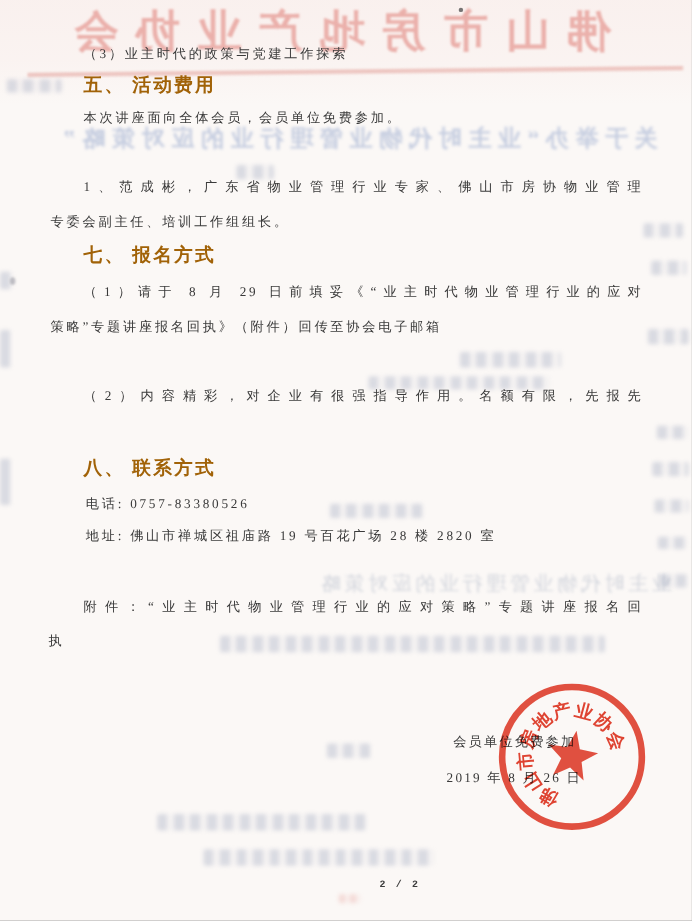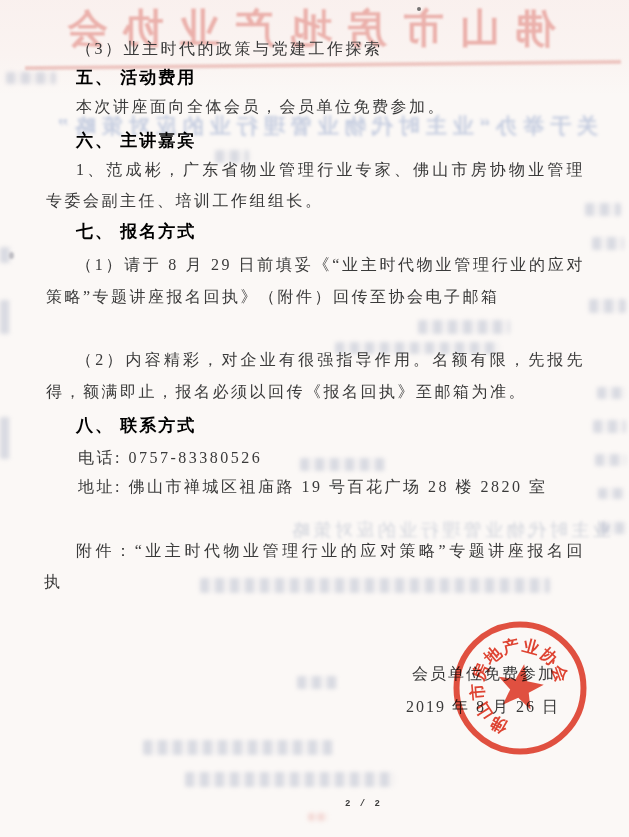--- a/index.html
+++ b/index.html
@@ -7,24 +7,24 @@
     position:relative;width:629px;height:837px;margin:0 auto;
     background:#fbf8f6;overflow:hidden;
     font-family:"Liberation Serif","DejaVu Serif",serif;
   }
   .page::before{
     content:"";position:absolute;inset:0;pointer-events:none;
     background:linear-gradient(180deg, rgba(246,221,218,.28) 0px, rgba(246,221,218,.18) 55px, rgba(246,221,218,0) 95px);
   }
   
   .line{
-    position:absolute;font-size:16px;letter-spacing:2.5px;color:#3a3a3a;
+    position:absolute;font-size:12px;letter-spacing:2.5px;color:#3a3a3a;
     white-space:nowrap;line-height:22px;
   }
-  .h{font-weight:700;color:#000000;font-size:17px;letter-spacing:2px;}
+  .h{font-weight:700;color:#a16207;font-size:17px;letter-spacing:2px;}
   .just{white-space:normal;width:509px;text-align:justify;text-align-last:justify;}
   .mono{font-family:"Liberation Mono","DejaVu Sans Mono",monospace;font-size:15px;letter-spacing:4px;}
   .pagenum{
     position:absolute;left:305px;top:799px;font-size:9px;letter-spacing:2px;
     font-weight:700;color:#3c3c3c;font-family:"Liberation Mono","DejaVu Sans Mono",monospace;margin-left:40px;
   }
   
   .mirror{transform:scaleX(-1);}
   .ghost-title{
     position:absolute;left:55px;top:1px;width:500px;white-space:nowrap;
@@ -91,28 +91,26 @@
     <div class="gbar" style="left:185px;top:772px;width:210px;height:15px"></div>
     <div class="gbar gpink" style="left:308px;top:813px;width:20px;height:8px"></div>
 
     <div class="dot" style="left:417px;top:7px;width:4px;height:4px;background:#4a4a4a;opacity:.75"></div>
     <div class="dot" style="left:9px;top:252px;width:5px;height:7px;background:#9a9aa4;opacity:.6;filter:blur(1px)"></div>
   </div>
 
   <div class="line" style="left:76px;top:38px">（3）业主时代的政策与党建工作探索</div>
   <div class="line h" style="left:76px;top:67px">五、 活动费用</div>
   <div class="line" style="left:76px;top:96px">本次讲座面向全体会员，会员单位免费参加。</div>
-  <div class="line h" style="left:76px;top:130px">六、 主讲嘉宾</div>
   <div class="line just" style="left:76px;top:159px">1、范成彬，广东省物业管理行业专家、佛山市房协物业管理</div>
   <div class="line" style="left:46px;top:190px">专委会副主任、培训工作组组长。</div>
   <div class="line h" style="left:76px;top:221px">七、 报名方式</div>
   <div class="line just" style="left:76px;top:254px">（1）请于 8 月 29 日前填妥《“业主时代物业管理行业的应对</div>
   <div class="line" style="left:46px;top:286px">策略”专题讲座报名回执》（附件）回传至协会电子邮箱</div>
   <div class="line just" style="left:76px;top:349px">（2）内容精彩，对企业有很强指导作用。名额有限，先报先</div>
-  <div class="line" style="left:46px;top:381px">得，额满即止，报名必须以回传《报名回执》至邮箱为准。</div>
   <div class="line h" style="left:76px;top:415px">八、 联系方式</div>
   <div class="line" style="left:78px;top:447px">电话: 0757-83380526</div>
   <div class="line" style="left:78px;top:476px">地址: 佛山市禅城区祖庙路 19 号百花广场 28 楼 2820 室</div>
   <div class="line just" style="left:76px;top:540px">附件：“业主时代物业管理行业的应对策略”专题讲座报名回</div>
   <div class="line" style="left:44px;top:571px">执</div>
 
   <div class="line" style="left:412px;top:663px;letter-spacing:2px">会员单位免费参加</div>
   <div class="line" style="left:406px;top:696px;letter-spacing:2px">2019 年 8 月 26 日</div>
 
   <svg class="stamp" width="150" height="150" viewBox="0 0 150 150">

